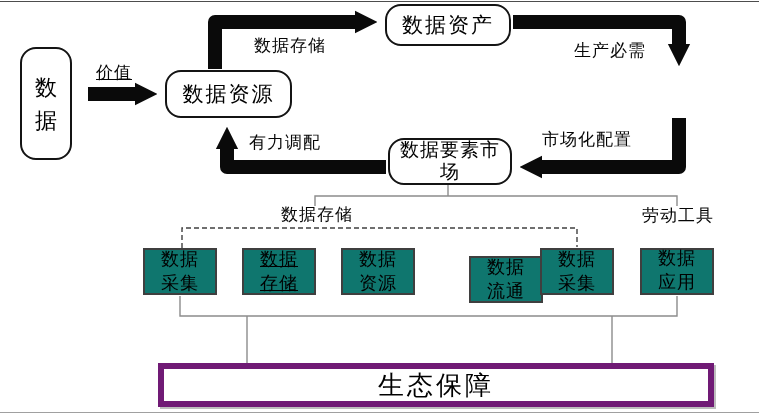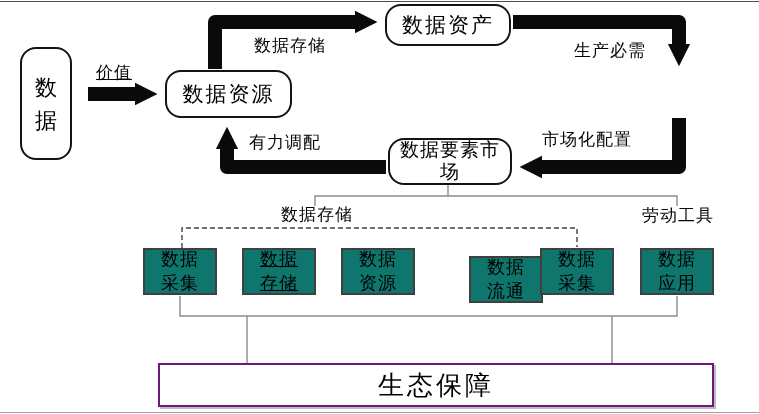--- a/index.html
+++ b/index.html
@@ -17,21 +17,21 @@
   .rnode .inner{display:block;}
   
   .pbox{
     background:#0f766e;border:2px solid #3f3f3f;
     display:flex;align-items:center;justify-content:center;text-align:center;
     font-size:18px;line-height:1.3;letter-spacing:1px;
   }
   .pbox .inner{display:block;width:42px;}
   
   .fbox{
-    background:#fff;border:2px solid #701a75;box-shadow:2px 2px 0 #bdbdbd;
+    background:#fff;border:6px solid #701a75;box-shadow:2px 2px 0 #bdbdbd;
     display:flex;align-items:center;justify-content:center;text-align:center;
     font-size:26px;letter-spacing:3px;
   }
   .lbl{
     font-size:17px;letter-spacing:1px;text-align:center;line-height:1.0;
     white-space:nowrap;color:#060606;
   }
   svg{position:absolute;left:0;top:0;}
 </style>
 </head>
@@ -99,21 +99,21 @@
   </div>
   <div class="abs pbox" style="left:341px;top:248px;width:74px;height:47px;">
     <span class="inner">数据资源</span>
   </div>
   <div class="abs pbox" style="left:441px;top:256px;width:74px;height:47px;margin-left:28px;">
     <span class="inner">数据流通</span>
   </div>
   <div class="abs pbox" style="left:540px;top:248px;width:74px;height:47px;">
     <span class="inner">数据采集</span>
   </div>
-  <div class="abs pbox" style="left:640px;top:248px;width:74px;height:47px;">
+  <div class="abs pbox" style="left:640px;top:248px;width:74px;height:47px;font-family:Liberation Mono, monospace;">
     <span class="inner">数据应用</span>
   </div>
 
   <div class="abs fbox" style="left:158px;top:363px;width:556px;height:44px;">
     <span>生态保障</span>
   </div>
 
 </div>
 
 </body></html>

